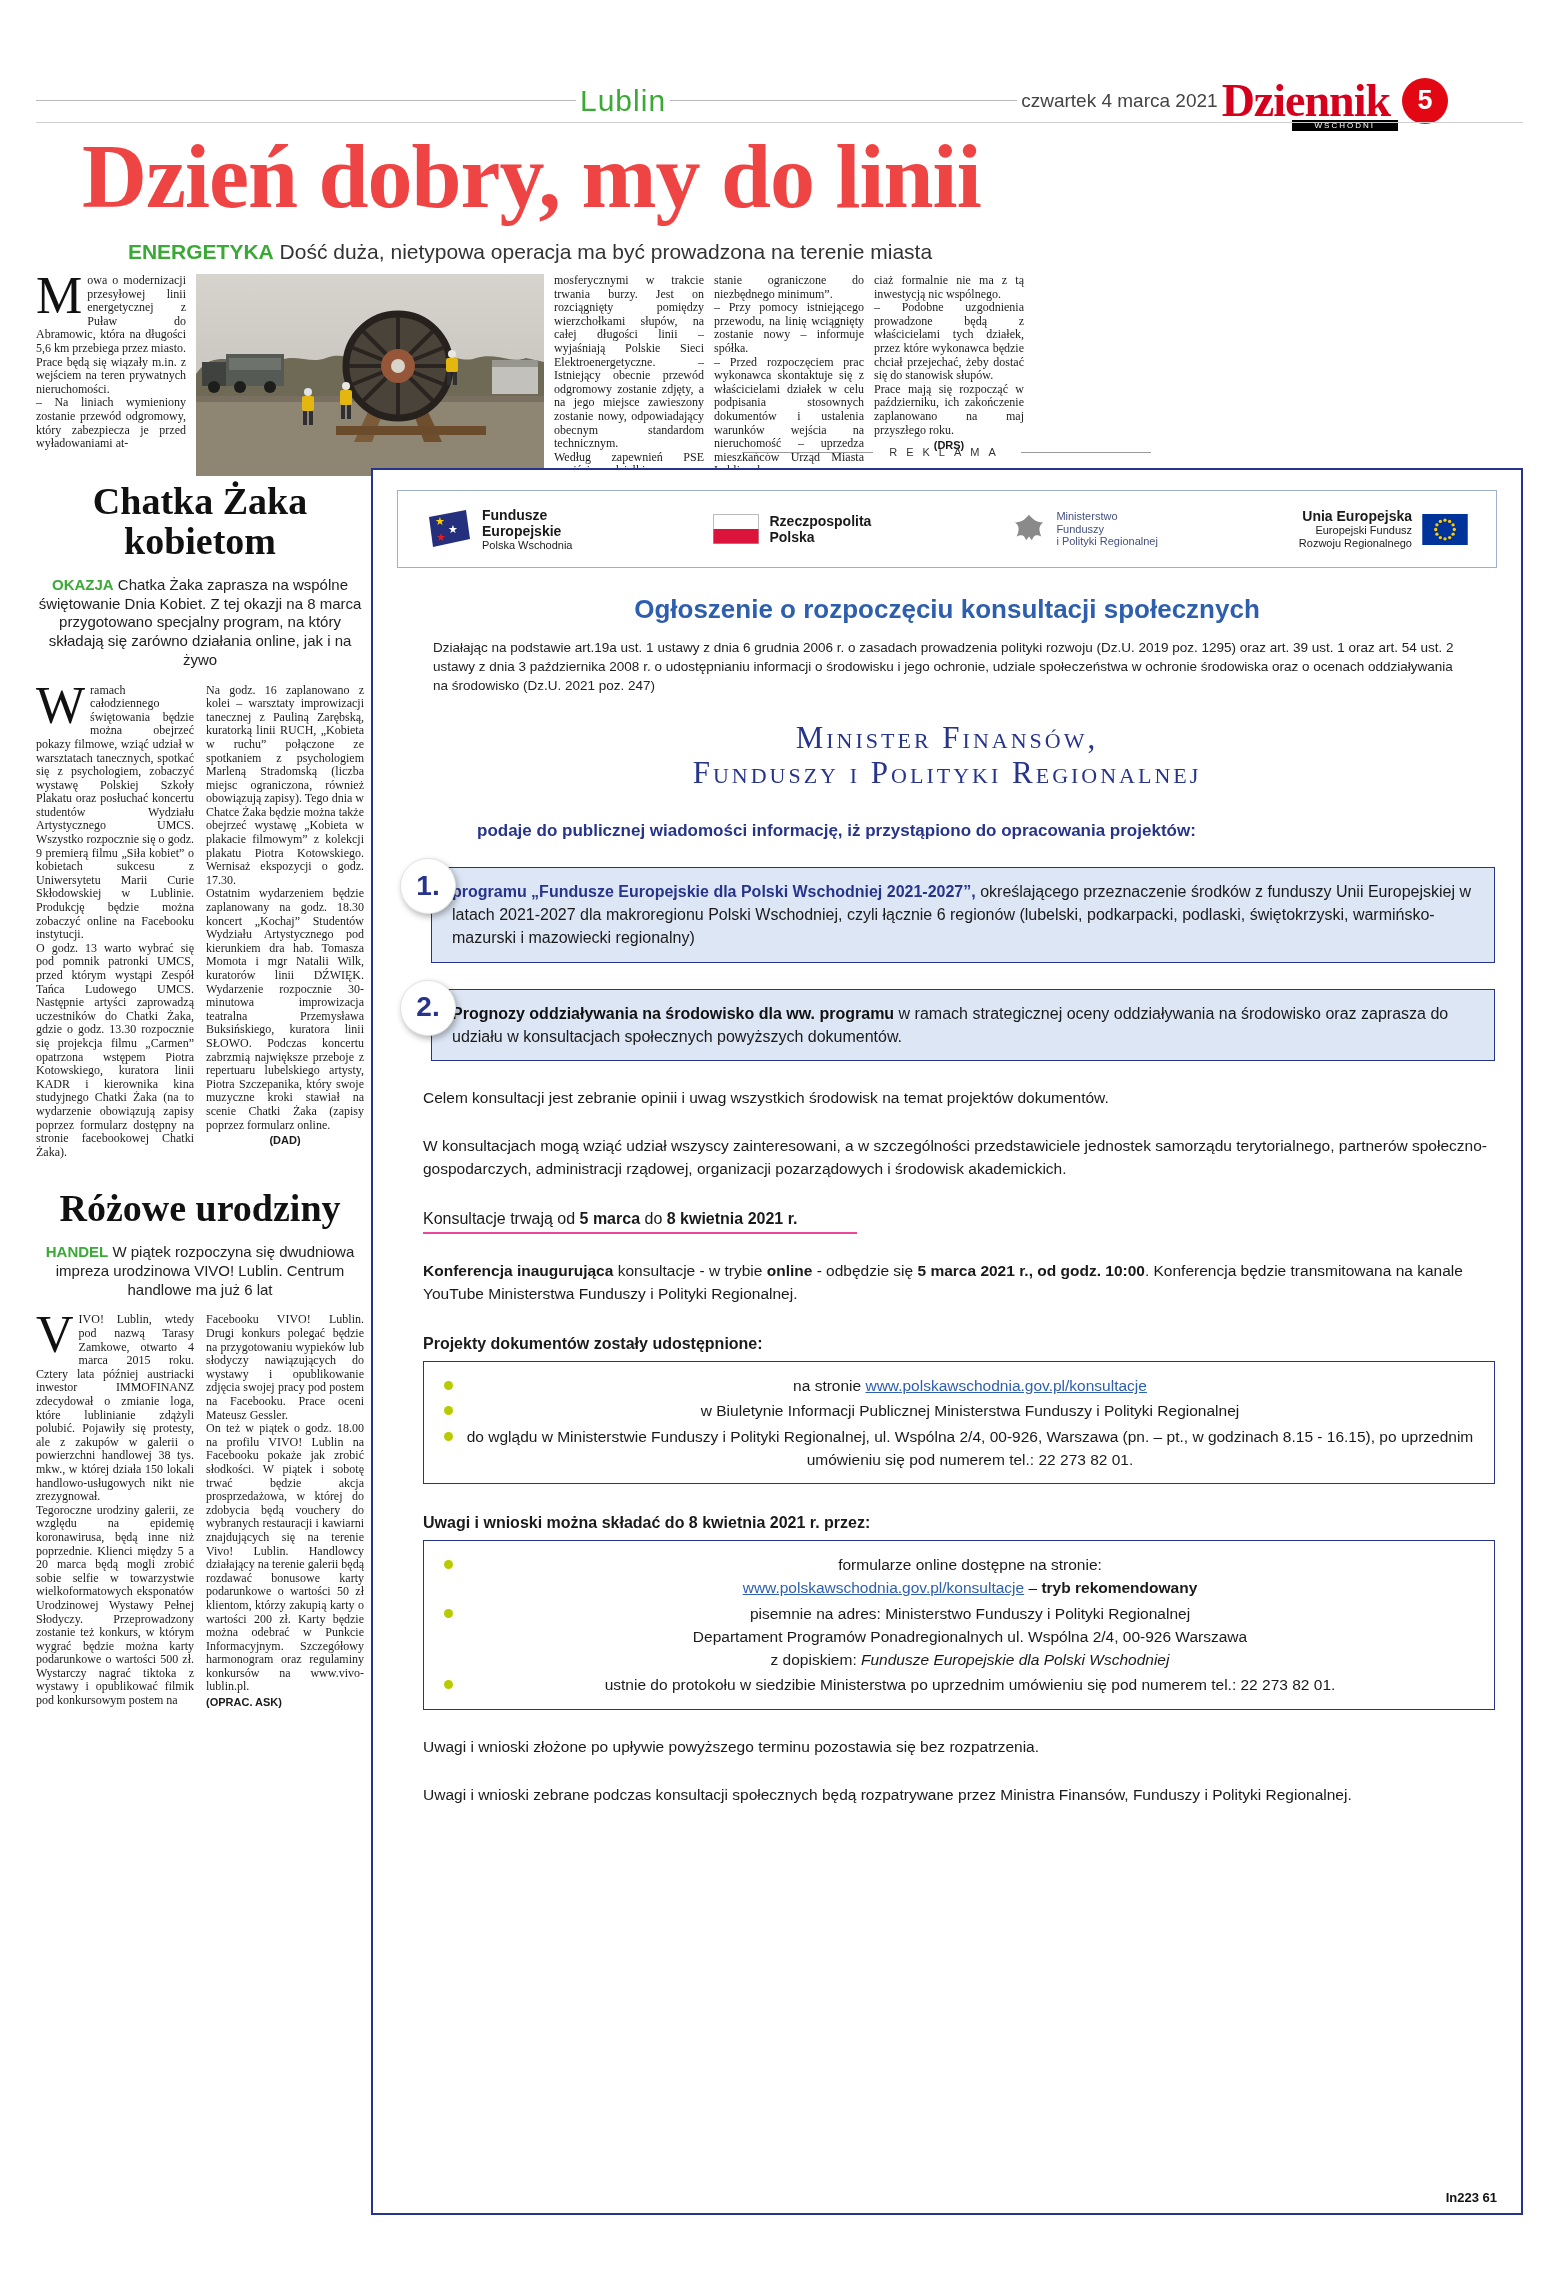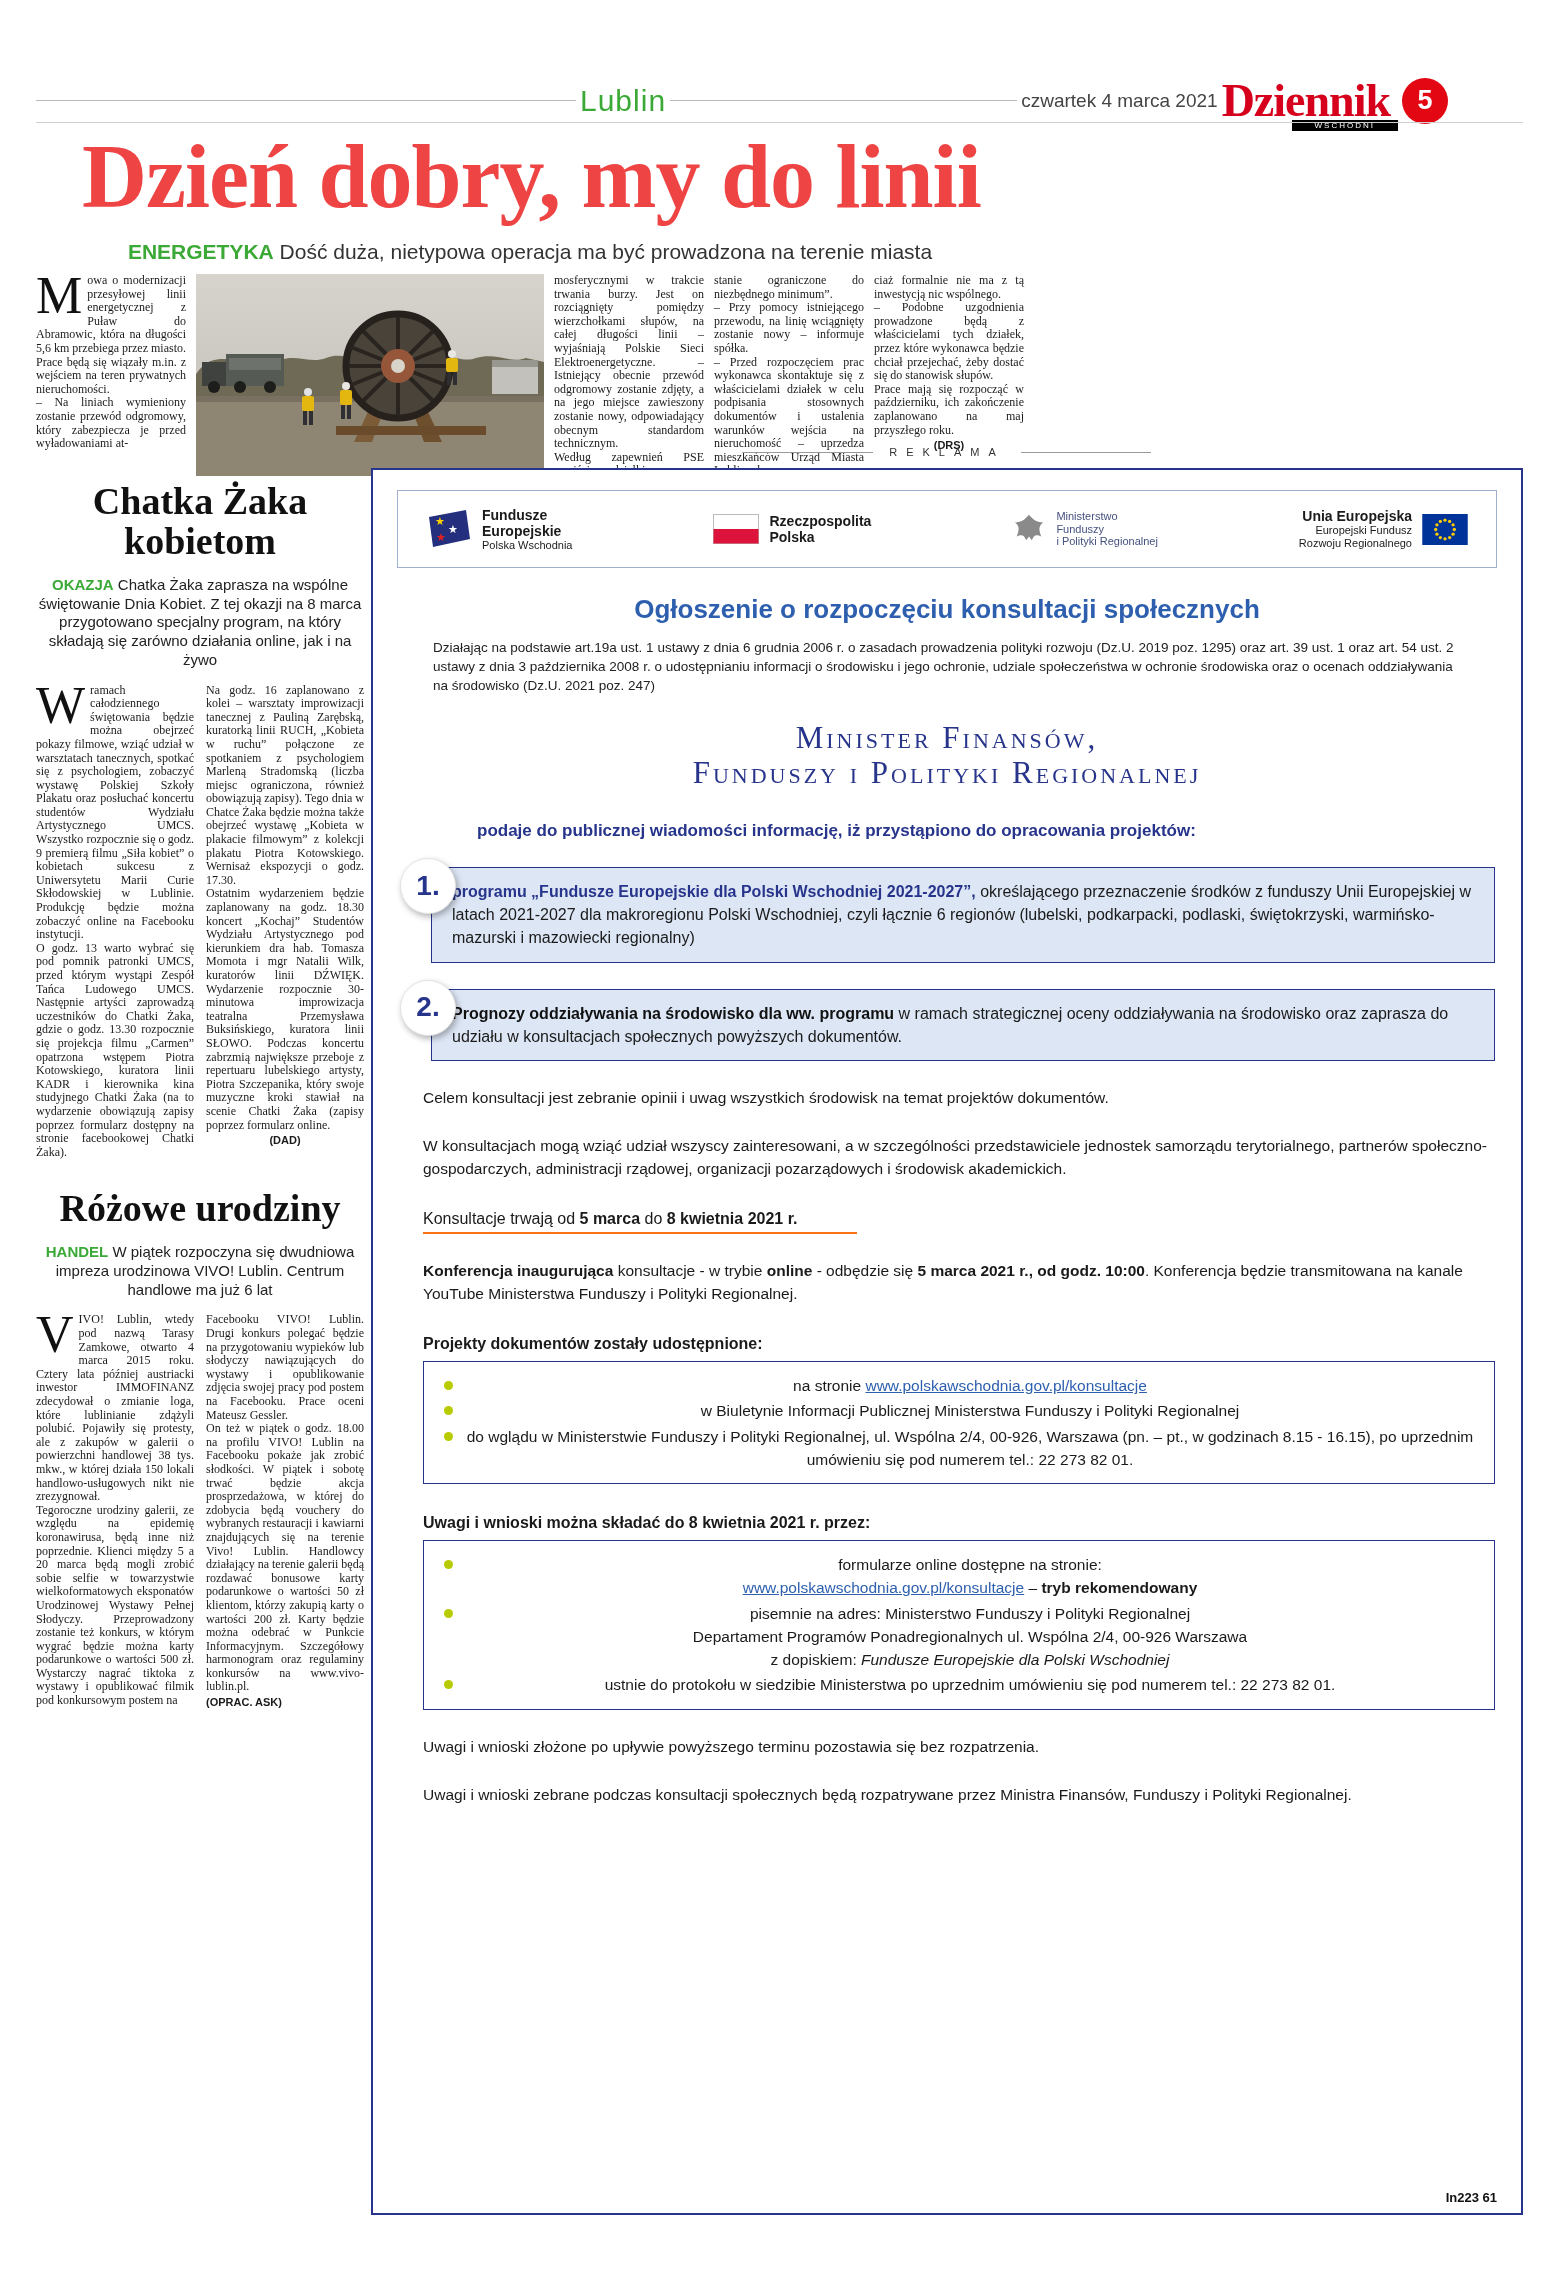--- a/index.html
+++ b/index.html
@@ -62,21 +62,21 @@
   .ad-announce{margin:30px 40px 0 104px;color:#27348b;font-size:17px;font-weight:bold;}
   .ad-item{position:relative;margin:26px 26px 0 58px;background:#dde6f5;border:1px solid #27348b;
            padding:12px 20px;font-size:16px;line-height:1.45;}
   .ad-item .bold-navy{font-weight:bold;color:#27348b;}
   .ad-item .bold-dark{font-weight:bold;color:#111;}
   .num-badge{position:absolute;left:-32px;top:-10px;width:54px;height:54px;border-radius:50%;background:#fff;
              border:1px solid #e3e3e3;box-shadow:2px 3px 6px rgba(0,0,0,.3);display:flex;align-items:center;
              justify-content:center;color:#27348b;font-size:28px;font-weight:bold;}
   .ad-p{margin:26px 26px 0 50px;font-size:15.5px;line-height:1.45;}
   .consult{margin:30px 26px 0 50px;font-size:16px;}
-  .consult .und{display:inline-block;border-bottom:2px solid #f97316;padding:0 60px 4px 0;}
+  .consult .und{display:inline-block;border-bottom:2px solid #ec4899;padding:0 60px 4px 0;}
   .ad-h{margin:30px 26px 0 50px;font-size:16px;font-weight:bold;}
   .ad-listbox{margin:8px 26px 0 50px;border:1px solid #27348b;padding:10px 18px;font-size:15.5px;line-height:1.5;}
   .blist{list-style:none;margin:0;padding:0;}
   .blist li{position:relative;padding-left:22px;margin:2px 0;text-align:center;}
   .bullet{position:absolute;left:2px;top:7px;width:9px;height:9px;border-radius:50%;background:#b8cb00;}
   a.adlink{color:#2d5fae;text-decoration:underline;}
   .it{font-style:italic;}
   .b{font-weight:bold;}
   .ad-code{position:absolute;right:24px;bottom:8px;font-size:13px;font-weight:bold;color:#111;}
 </style>

